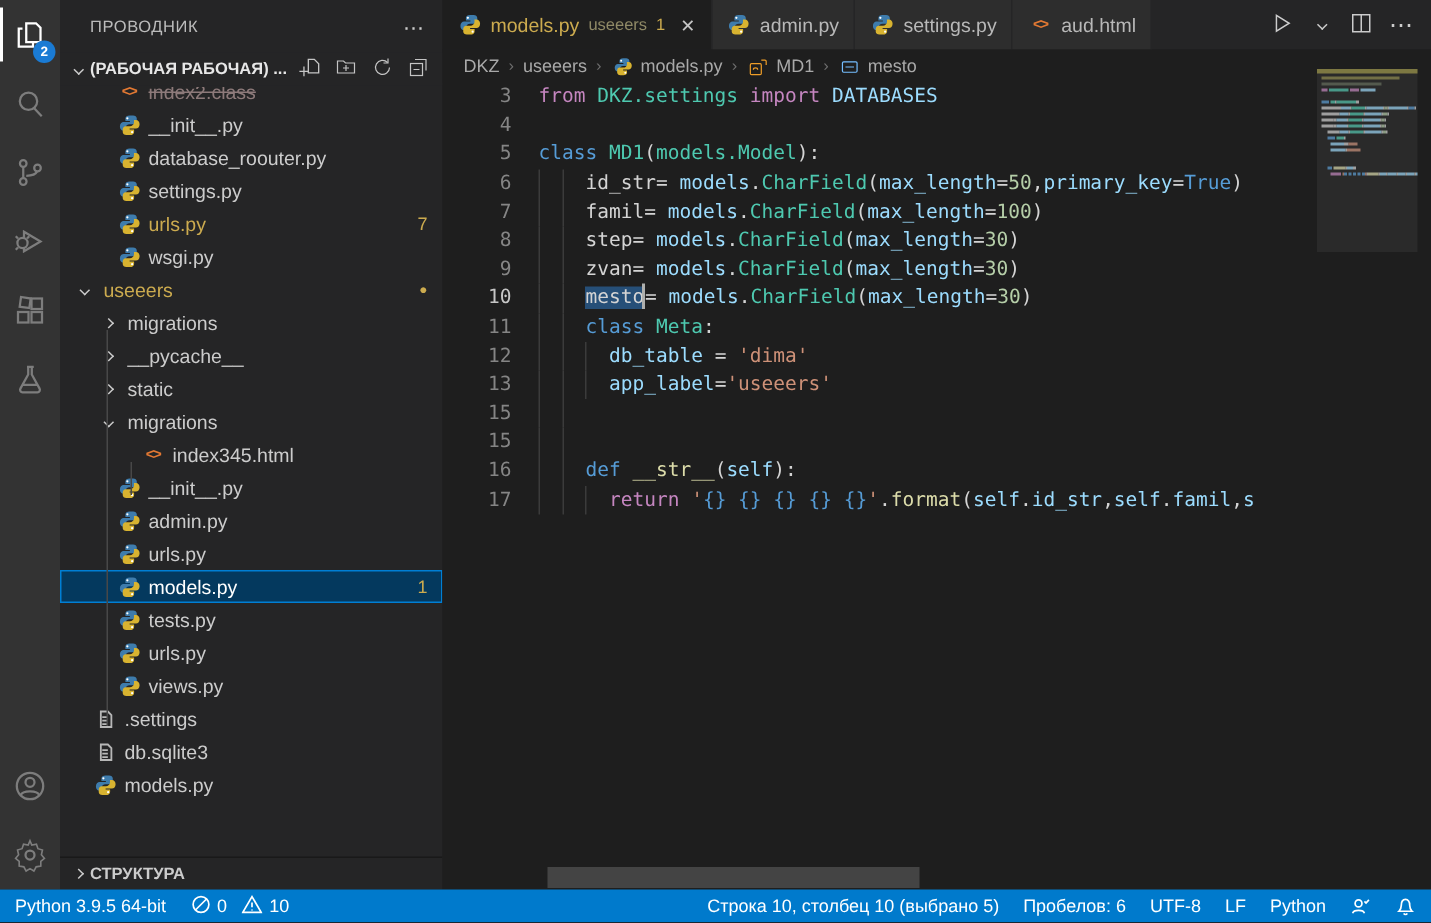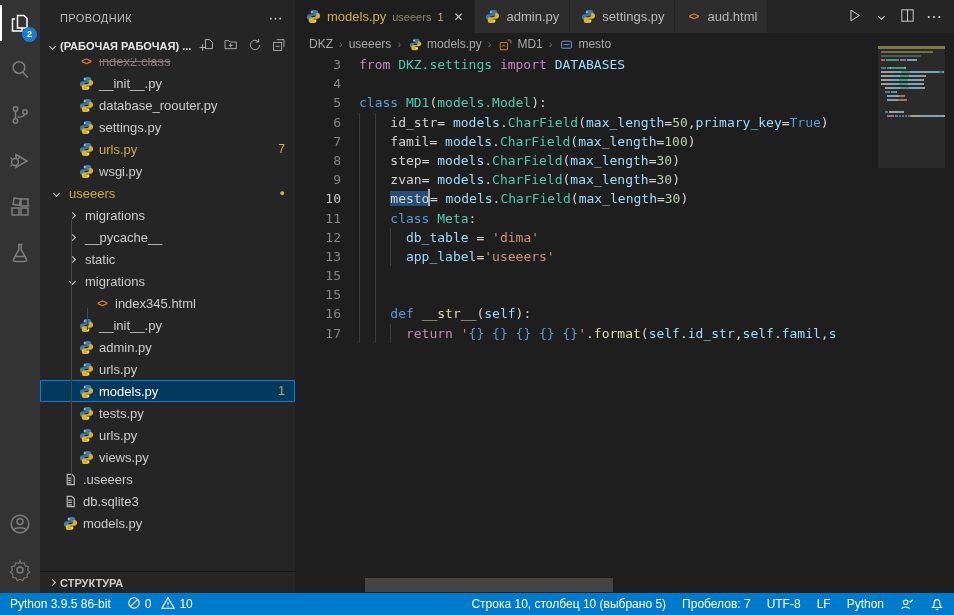--- a/index.html
+++ b/index.html
@@ -366,21 +366,21 @@
           </span>
           <span class="lbl">views.py</span>
         </div>
         <div class="trow" style="padding-left: 8px;">
           <span style="width: 14px; flex: 0 0 auto;"></span>
           <span class="ficon file-glyph">
             <svg viewBox="0 0 16 16" xmlns="http://www.w3.org/2000/svg">
               <path d="M4.5 2.5h5l2.5 2.5v8.5h-7.5z M5.5 6.5h4M5.5 9h4M5.5 11.5h4"></path>
             </svg>
           </span>
-          <span class="lbl">.useeers</span>
+          <span class="lbl">.settings</span>
         </div>
         <div class="trow" style="padding-left: 8px;">
           <span style="width: 14px; flex: 0 0 auto;"></span>
           <span class="ficon file-glyph">
             <svg viewBox="0 0 16 16" xmlns="http://www.w3.org/2000/svg">
               <path d="M4.5 2.5h5l2.5 2.5v8.5h-7.5z M5.5 6.5h4M5.5 9h4M5.5 11.5h4"></path>
             </svg>
           </span>
           <span class="lbl">db.sqlite3</span>
         </div>
@@ -677,37 +677,37 @@
             <span class="mm-seg" style="width: 1.05px; background: rgb(156, 220, 254);"></span>
           </div>
         </div>
       <div id="mm-slider"></div>
     </div>
     <div id="hscroll"></div>
   </div>
 
   <div id="statusbar">
     <div id="sb-left" style="display:flex;align-items:center;">
-        <div class="sb-item">Python 3.9.5 86-bit</div>
+        <div class="sb-item">Python 3.9.5 64-bit</div>
         <div class="sb-item">
           <span><svg viewBox="0 0 16 16" xmlns="http://www.w3.org/2000/svg">
               <circle cx="8" cy="8" r="6"></circle>
               <path d="M3.8 12.2L12.2 3.8"></path>
             </svg></span>
           <span>0</span>
           <span style="margin-left: 6px;"><svg viewBox="0 0 16 16" xmlns="http://www.w3.org/2000/svg">
               <path d="M8 2L15 14H1z"></path>
               <path d="M8 6.5v3.5M8 11.8v.8"></path>
             </svg></span>
           <span>10</span>
         </div>
       </div>
     <div id="sb-right">
         <div class="sb-item">Строка 10, столбец 10 (выбрано 5)</div>
-        <div class="sb-item">Пробелов: 7</div>
+        <div class="sb-item">Пробелов: 6</div>
         <div class="sb-item">UTF-8</div>
         <div class="sb-item">LF</div>
         <div class="sb-item">Python</div>
         <div class="sb-item">
           <svg viewBox="0 0 16 16" xmlns="http://www.w3.org/2000/svg">
             <circle cx="6.5" cy="6" r="2.6"></circle>
             <path d="M2 13.5c.8-2.8 8.2-2.8 9 0M11 4.5l1.2 1.2 2.2-2.4"></path>
           </svg>
         </div>
         <div class="sb-item">

